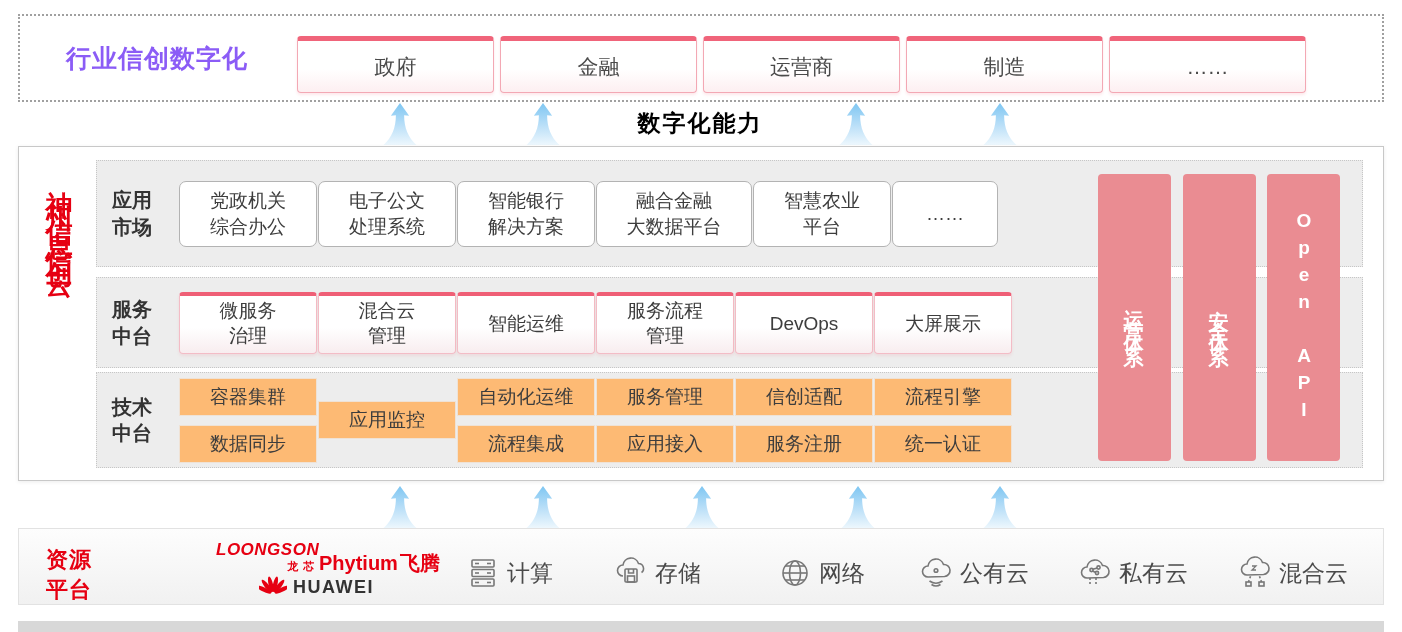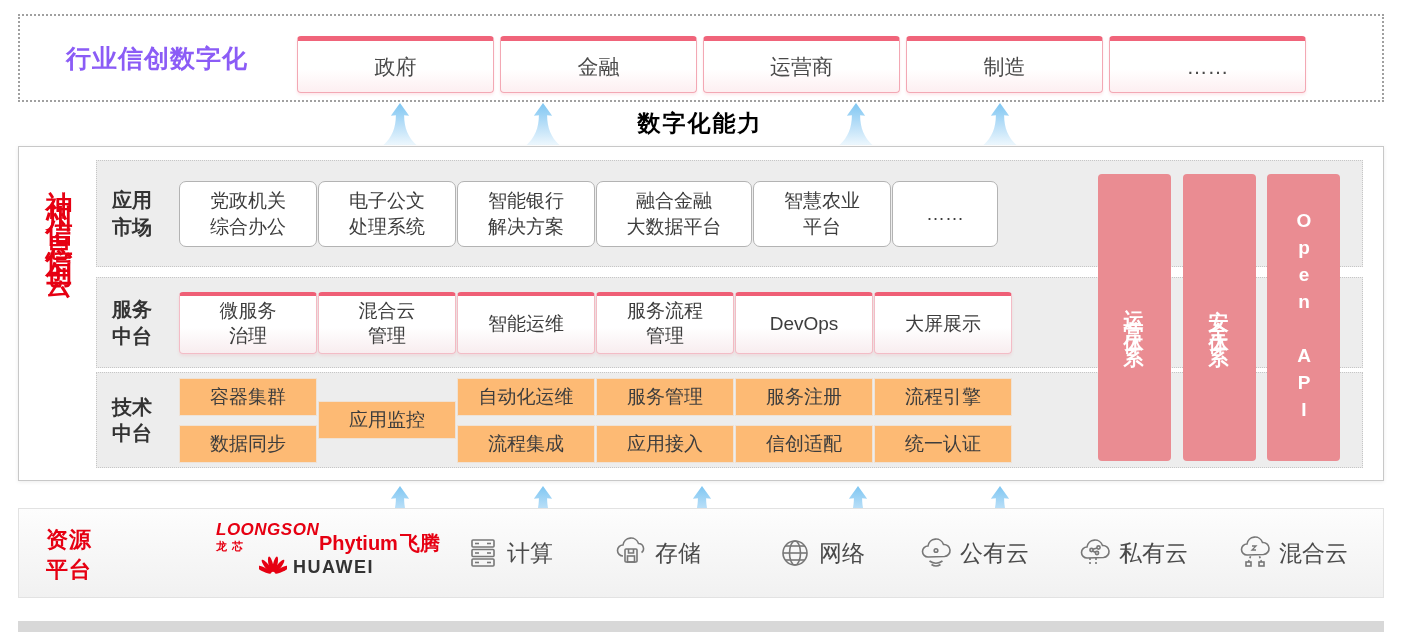--- a/index.html
+++ b/index.html
@@ -50,25 +50,25 @@
   .tech-card { width:138px; height:38px; background:#fdba74; border:1px solid #efe2d5;
     display:flex; align-items:center; justify-content:center; font-size:19px; color:#3d3d3d; }
   .pillar { position:absolute; top:27px; width:73px; height:287px; background:#ea8c92;
     border-radius:4px; display:flex; align-items:center; justify-content:center;
     writing-mode:vertical-lr; text-orientation:upright; color:#fff; font-weight:bold; }
   .pillar.cn { font-size:20px; letter-spacing:12px; }
   .pillar.en { font-size:19px; letter-spacing:6px; }
   .p1 { left:1079px; } .p2 { left:1164px; } .p3 { left:1248px; }
 
   
-  .bottom-panel { position:absolute; left:18px; top:508px; width:1366px; height:90px;
+  .bottom-panel { position:absolute; left:18px; top:528px; width:1366px; height:77px;
     background:linear-gradient(180deg,#fdfdfd,#f1f1f1); border:1px solid #e2e2e2;padding-left:8px; }
   .res-title { position:absolute; left:27px; top:16px; font-size:22px; font-weight:bold;
     color:#e60012; line-height:1.35; letter-spacing:1px; }
-  .vendor-loongson { position:absolute; left:197px; top:11px; text-align:left; color:#e60012; }
+  .vendor-loongson { position:absolute; left:197px; top:11px; text-align:right; color:#e60012; }
   .vendor-loongson .big { font-size:17px; font-weight:bold; font-style:italic; letter-spacing:0.5px; }
   .vendor-loongson .small { font-size:11px; font-weight:bold; letter-spacing:5px; margin-top:-1px; }
   .vendor-phytium { position:absolute; left:300px; top:21px; color:#e60012; font-size:20px;
     font-weight:bold; display:flex; align-items:baseline; gap:2px; }
   .vendor-huawei { position:absolute; left:240px; top:46px; display:flex; align-items:center; gap:6px; }
   .vendor-huawei .txt { font-size:18px; font-weight:bold; color:#333; letter-spacing:1.5px; }
   .res-item { position:absolute; top:27px; display:flex; align-items:center; gap:7px;
     font-size:23px; color:#4a4a4a; }
   .res-item svg { flex:none; }
   .r1{left:447px;} .r2{left:595px;} .r3{left:759px;} .r4{left:900px;} .r5{left:1059px;} .r6{left:1219px;}
@@ -194,22 +194,22 @@
         </div>
         <div class="tech-col">
           <div class="tech-card">自动化运维</div>
           <div class="tech-card">流程集成</div>
         </div>
         <div class="tech-col">
           <div class="tech-card">服务管理</div>
           <div class="tech-card">应用接入</div>
         </div>
         <div class="tech-col">
+          <div class="tech-card">信创适配</div>
           <div class="tech-card">服务注册</div>
-          <div class="tech-card">信创适配</div>
         </div>
         <div class="tech-col">
           <div class="tech-card">流程引擎</div>
           <div class="tech-card">统一认证</div>
         </div>
       </div>
     </div>
 
     <div class="pillar cn p1">运营体系</div>
     <div class="pillar cn p2">安全体系</div>

